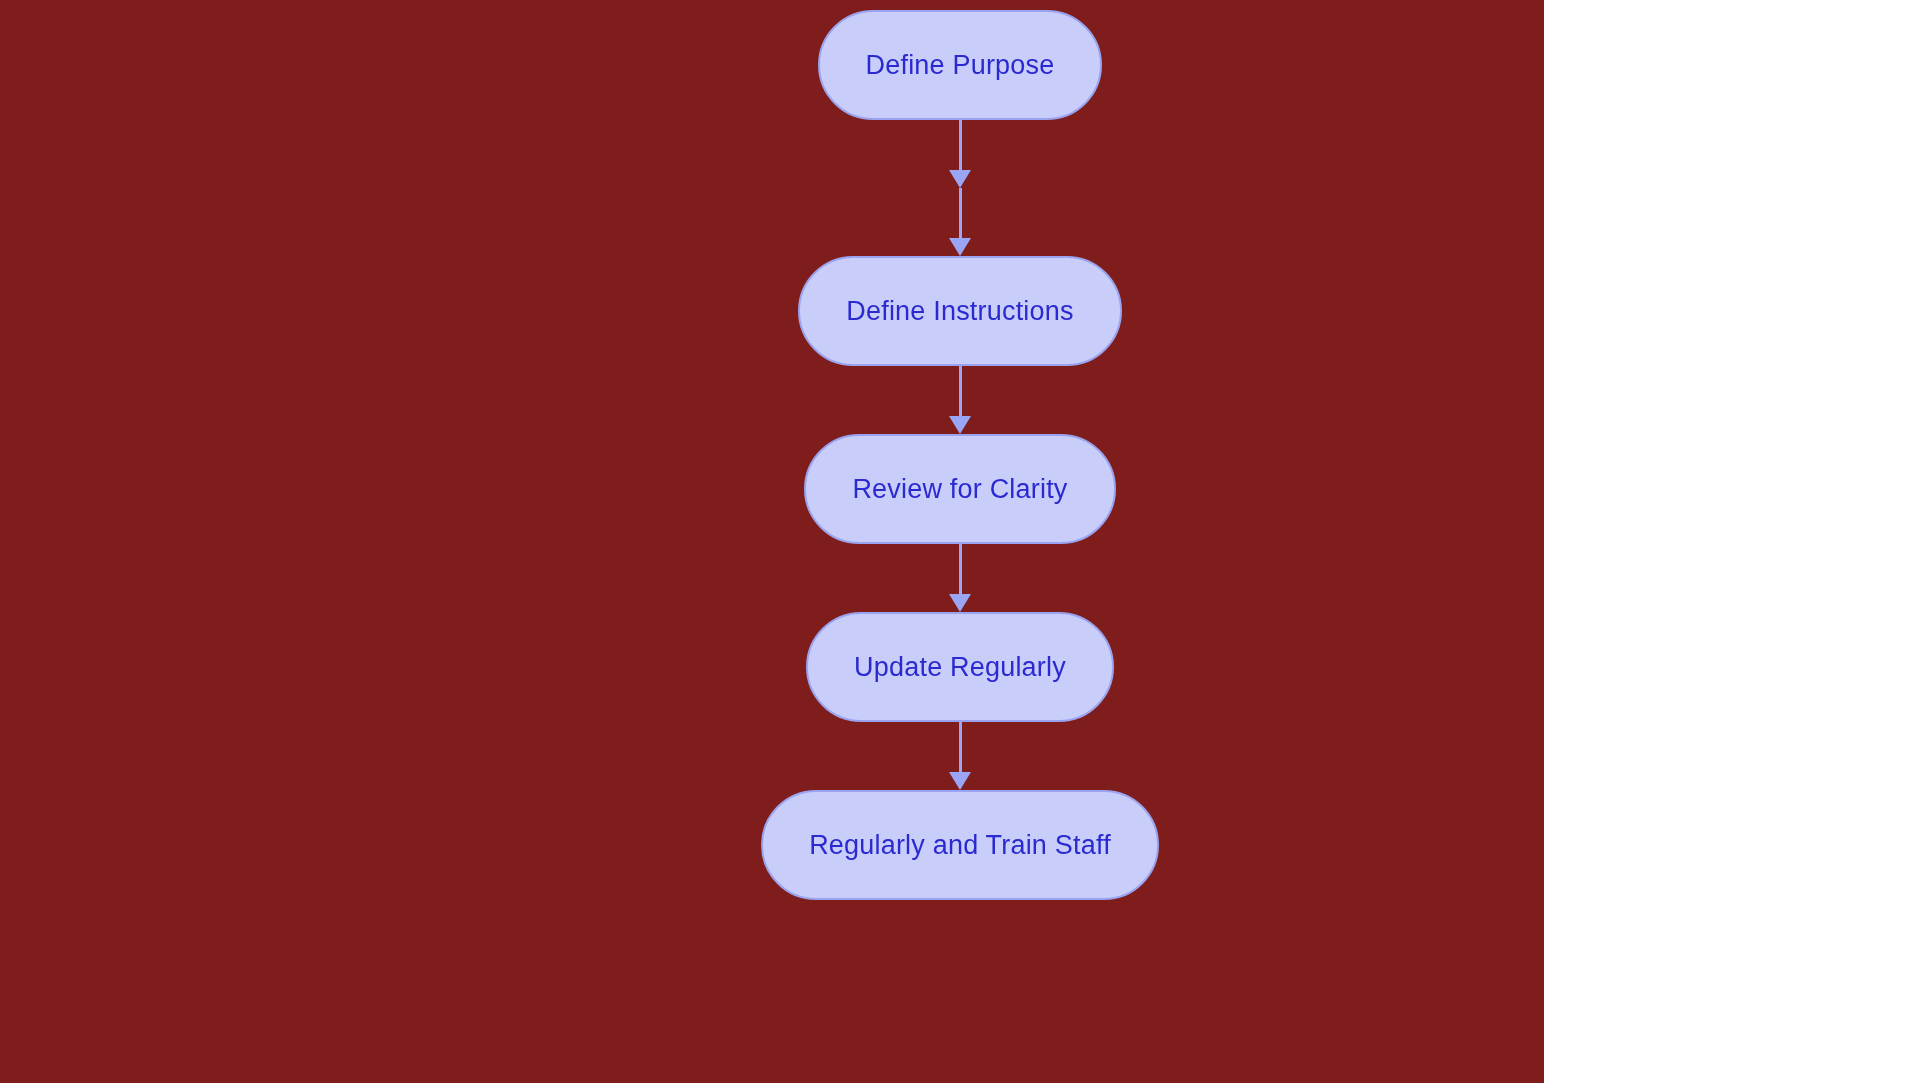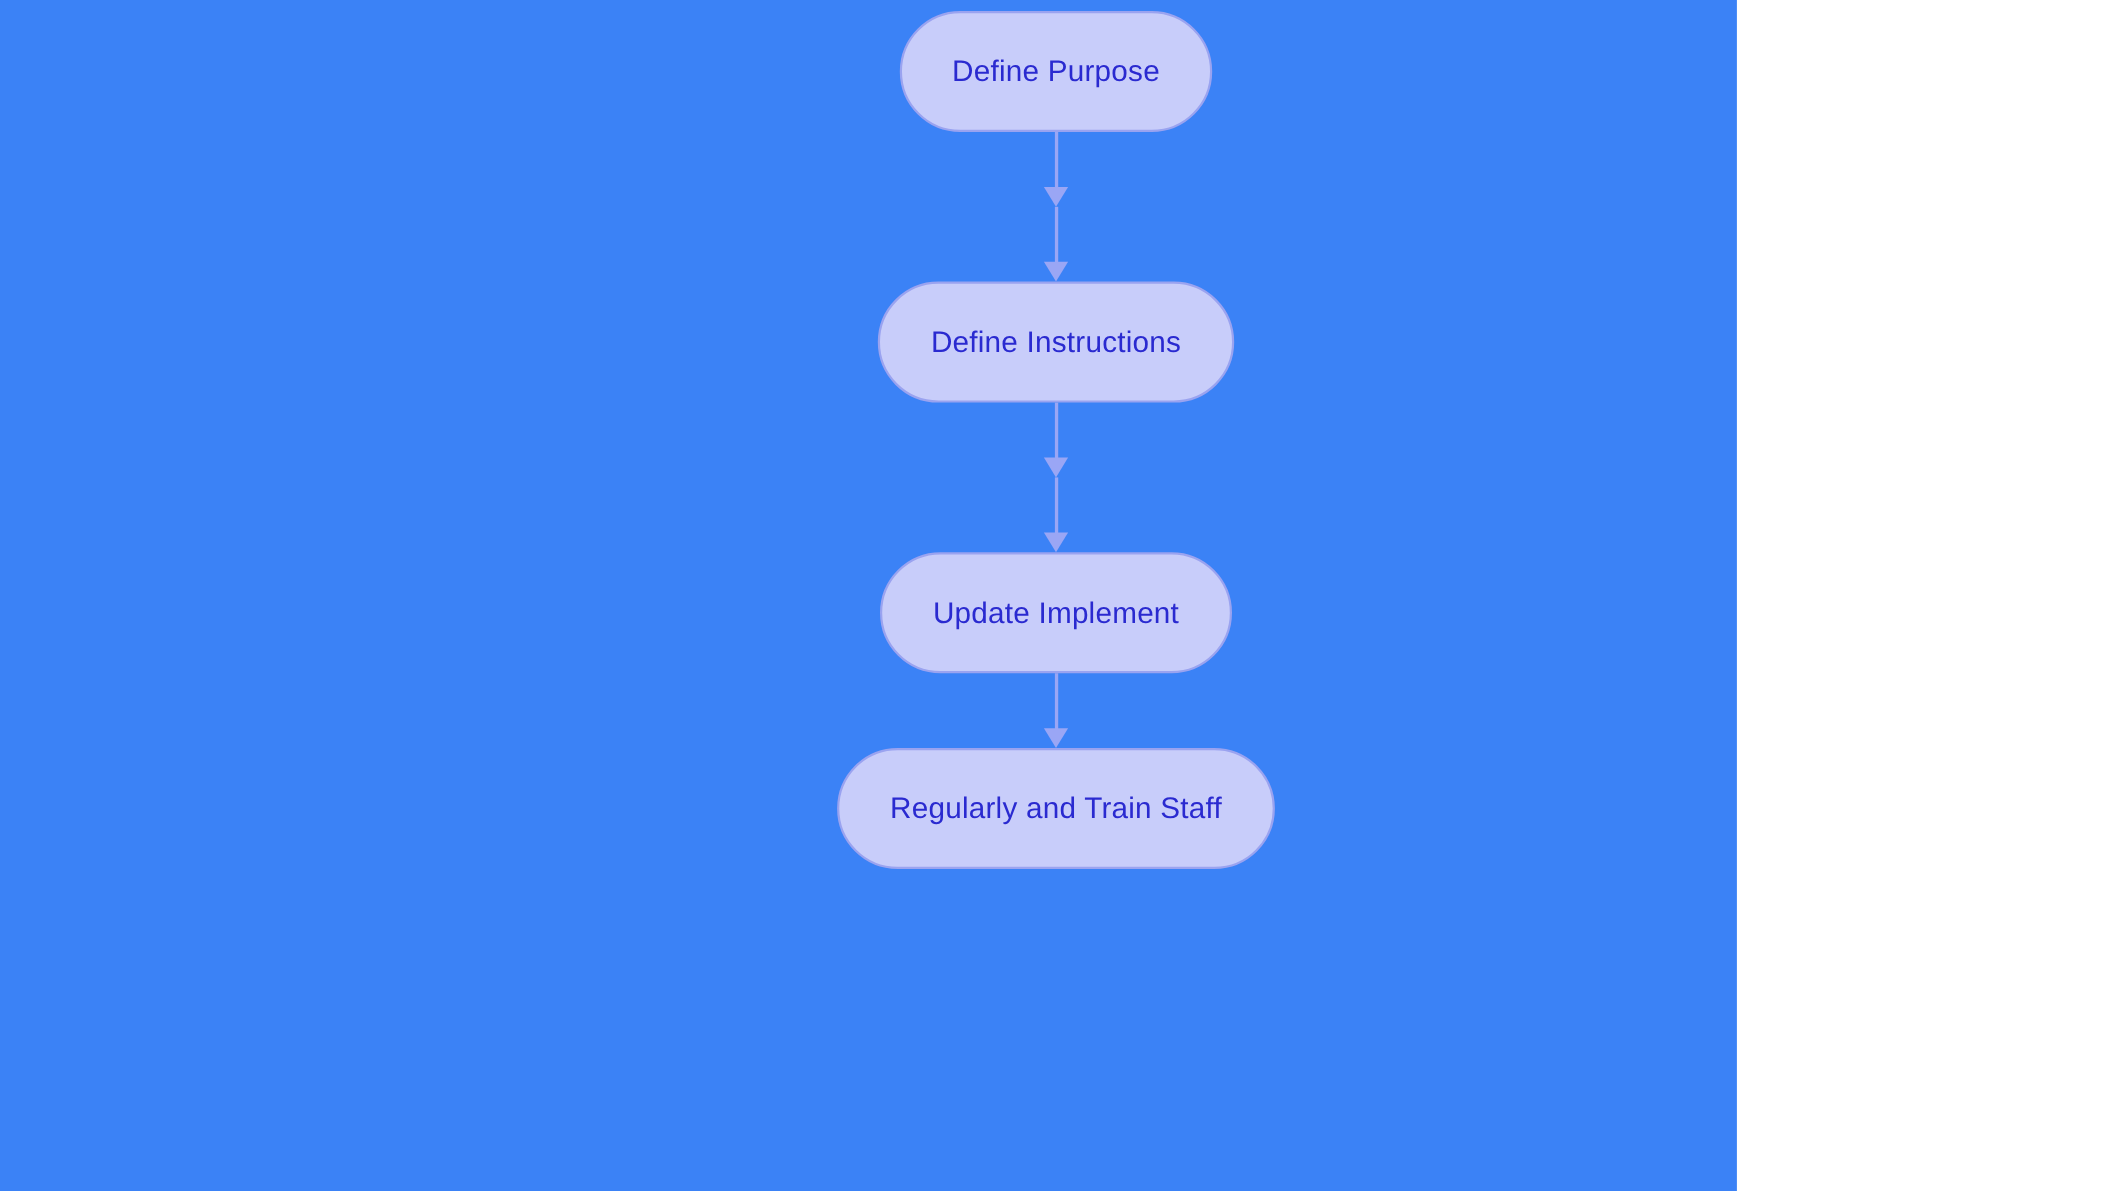--- a/index.html
+++ b/index.html
@@ -12,22 +12,21 @@
     height: 1083px;
     background: #ffffff;
     font-family: "Liberation Sans", "DejaVu Sans", sans-serif;
     overflow: hidden;
   }
 
   #flow-canvas {
     position: relative;
     width: 1544px;
     height: 1083px;
-    background: #3b82f6;
-    padding-left: 35px;
+    background: #7f1d1d;
   }
 
   .flow-column {
     position: absolute;
     left: 0;
     top: 0;
     width: 1920px;
     height: 1083px;
     display: flex;
     flex-direction: column;
@@ -106,28 +105,31 @@
 
     <div class="node">
       <span>Define Instructions</span>
     </div>
 
     <div class="connector">
       <div class="stem"></div>
       <div class="head"></div>
     </div>
 
+    <div class="node">
+      <span>Review for Clarity</span>
+    </div>
 
     <div class="connector">
       <div class="stem"></div>
       <div class="head"></div>
     </div>
 
     <div class="node">
-      <span>Update Implement</span>
+      <span>Update Regularly</span>
     </div>
 
     <div class="connector">
       <div class="stem"></div>
       <div class="head"></div>
     </div>
 
     <div class="node">
       <span>Regularly and Train Staff</span>
     </div>

